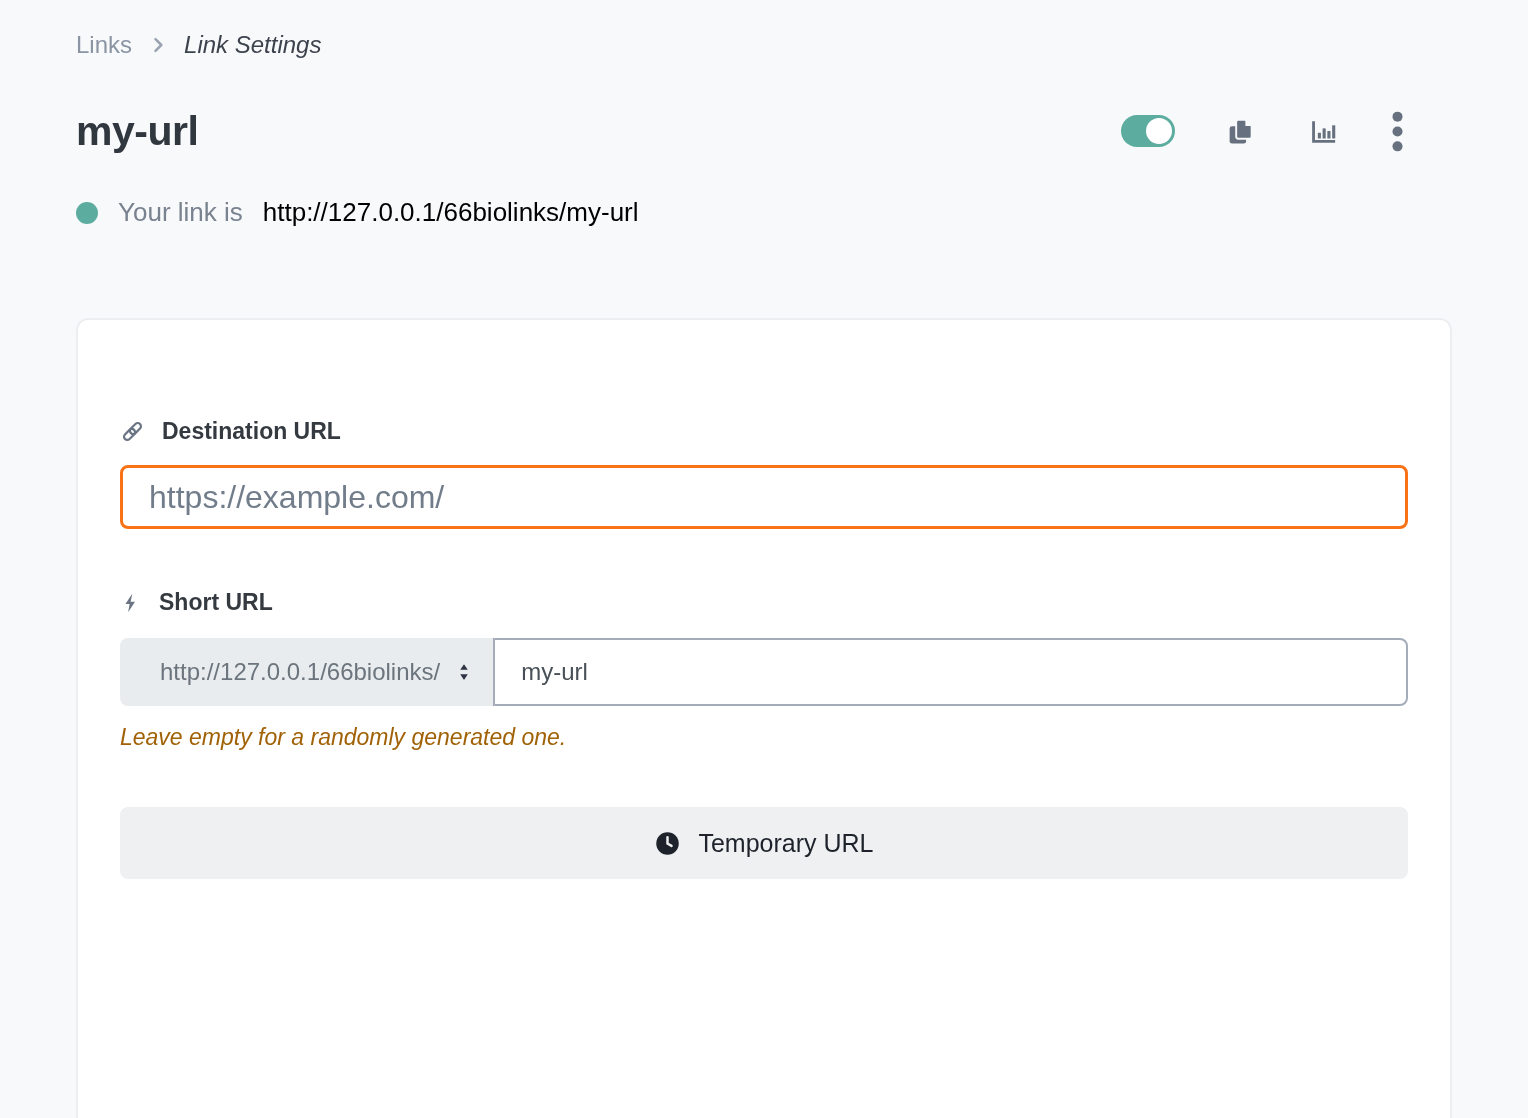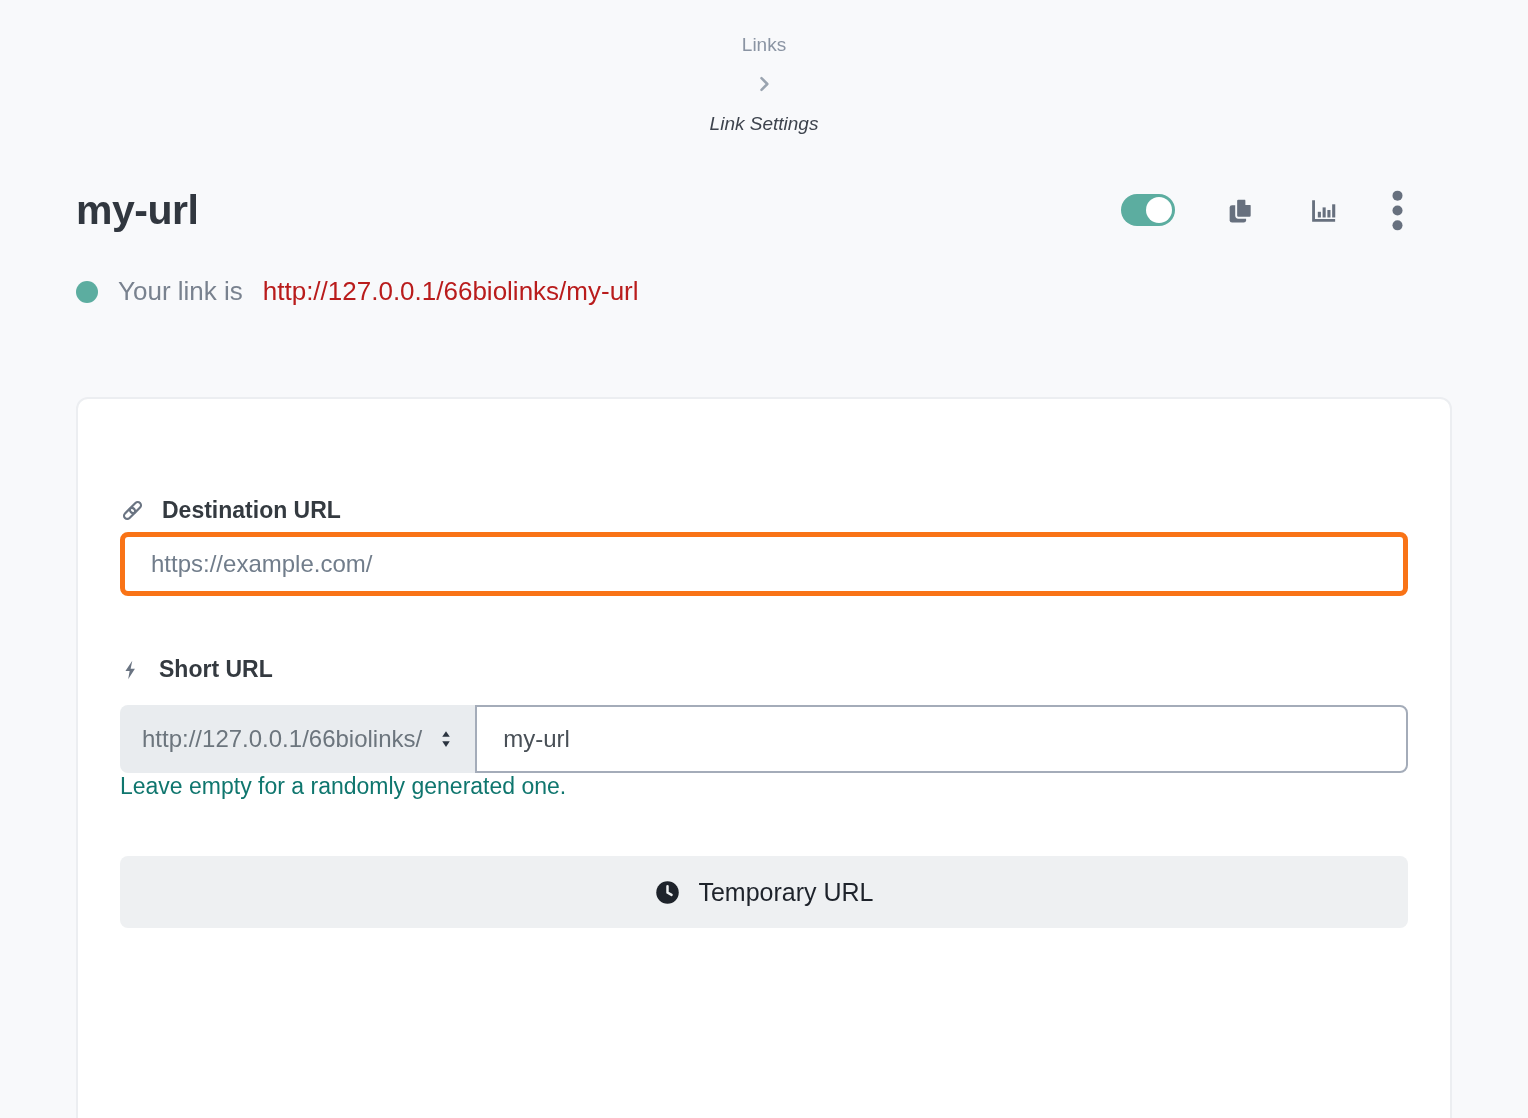--- a/index.html
+++ b/index.html
@@ -6,77 +6,77 @@
   html,body { margin:0; padding:0; }
   body {
     width:1528px; height:1118px; overflow:hidden;
     background:#f8f9fb;
     font-family:"Liberation Sans", sans-serif;
     color:#343a40;
   }
   .page { padding:0 76px; }
 
   
-  .breadcrumb { display:flex; align-items:center; gap:16px; padding-top:31px; font-size:19px; line-height:27px;flex-direction:column; }
+  .breadcrumb { display:flex; align-items:center; gap:16px; padding-top:31px; font-size:24px; line-height:27px; }
   .crumb-parent { color:#8a94a3; cursor:pointer; }
   .crumb-sep { display:flex; color:#9aa4b0; }
   .crumb-current { color:#3d434d;font-style:italic; }
 
   
   .header-row { display:flex; align-items:center; margin-top:44px; height:58px; }
   .page-title { font-size:41px; font-weight:700; color:#31373f; letter-spacing:-0.5px; }
   .actions { margin-left:auto; display:flex; align-items:center; gap:52px; margin-right:48px; color:#67707e; }
   .icon-btn { background:none; border:none; padding:0; color:#67707e; cursor:pointer; display:flex; align-items:center; }
 
   .toggle { width:54px; height:32px; border-radius:16px; background:#5cada0; position:relative; cursor:pointer; flex:0 0 auto; }
   .toggle .knob { position:absolute; top:3px; right:3px; width:26px; height:26px; border-radius:50%; background:#ffffff; }
 
   
   .status-row { display:flex; align-items:center; gap:20px; margin-top:37px; font-size:26px; }
   .status-dot { width:22px; height:22px; border-radius:50%; background:#5cada0; flex:0 0 auto; }
   .status-prefix { color:#79828f; }
-  .status-url { color:#b91c1c;text-align:center; }
+  .status-url { color:#000000;text-align:center; }
 
   
   .card {
     margin-top:90px; background:#ffffff;
     border:2px solid #eceef1; border-radius:12px;
     padding:52px 42px; height:1010px;
   }
 
   .field-label { display:flex; align-items:center; gap:17px; font-size:23px; font-weight:700; color:#343a40;margin-top:46px; }
   .field-label .lbl-icon { color:#6a7482; display:flex; }
 
   .text-input {
-    margin-top:8px; width:100%; height:64px;
-    border:5px solid #f97316; border-radius:8px;
-    padding:0 26px; font-size:24px; color:#495057;
+    margin-top:20px; width:100%; height:64px;
+    border:3px solid #f97316; border-radius:8px;
+    padding:0 26px; font-size:32px; color:#495057;
     font-family:"Liberation Sans", sans-serif;
     background:#ffffff; outline:none;
   }
   .text-input::placeholder { color:#717d8b; }
 
   .short-label { margin-top:60px; }
 
   .input-group { display:flex; margin-top:22px; height:68px; }
   .domain-select {
     display:flex; align-items:center; gap:15px;
     background:#e9ecef; border:none; border-radius:8px 0 0 8px;
-    padding:0 20px 0 22px; font-size:24px; color:#6c757d;
+    padding:0 20px 0 40px; font-size:24px; color:#6c757d;
     cursor:pointer; flex:0 0 auto;
     font-family:"Liberation Sans", sans-serif;
   }
   .domain-select .caret { color:#2b3440; display:flex; }
   .short-input {
     flex:1; height:68px; border:2px solid #a4acb9; border-radius:0 8px 8px 0;
     padding:0 26px; font-size:24px; color:#495057; outline:none;
     font-family:"Liberation Sans", sans-serif; background:#fff;
   }
 
-  .helper { font-size:23px; color:#0f766e; }
+  .helper { margin-top:18px; font-size:23px; color:#a16207;font-style:italic; }
 
   .section-btn {
     width:100%; height:72px;
     background:#eef0f2; border:none; border-radius:8px;
     display:flex; align-items:center; justify-content:center; gap:17px;
     font-size:25px; color:#1e232b; cursor:pointer;
     font-family:"Liberation Sans", sans-serif;
   }
   .section-btn:first-of-type { margin-top:56px; }
   .section-btn .btn-icon { display:flex; color:#1e232b; }

